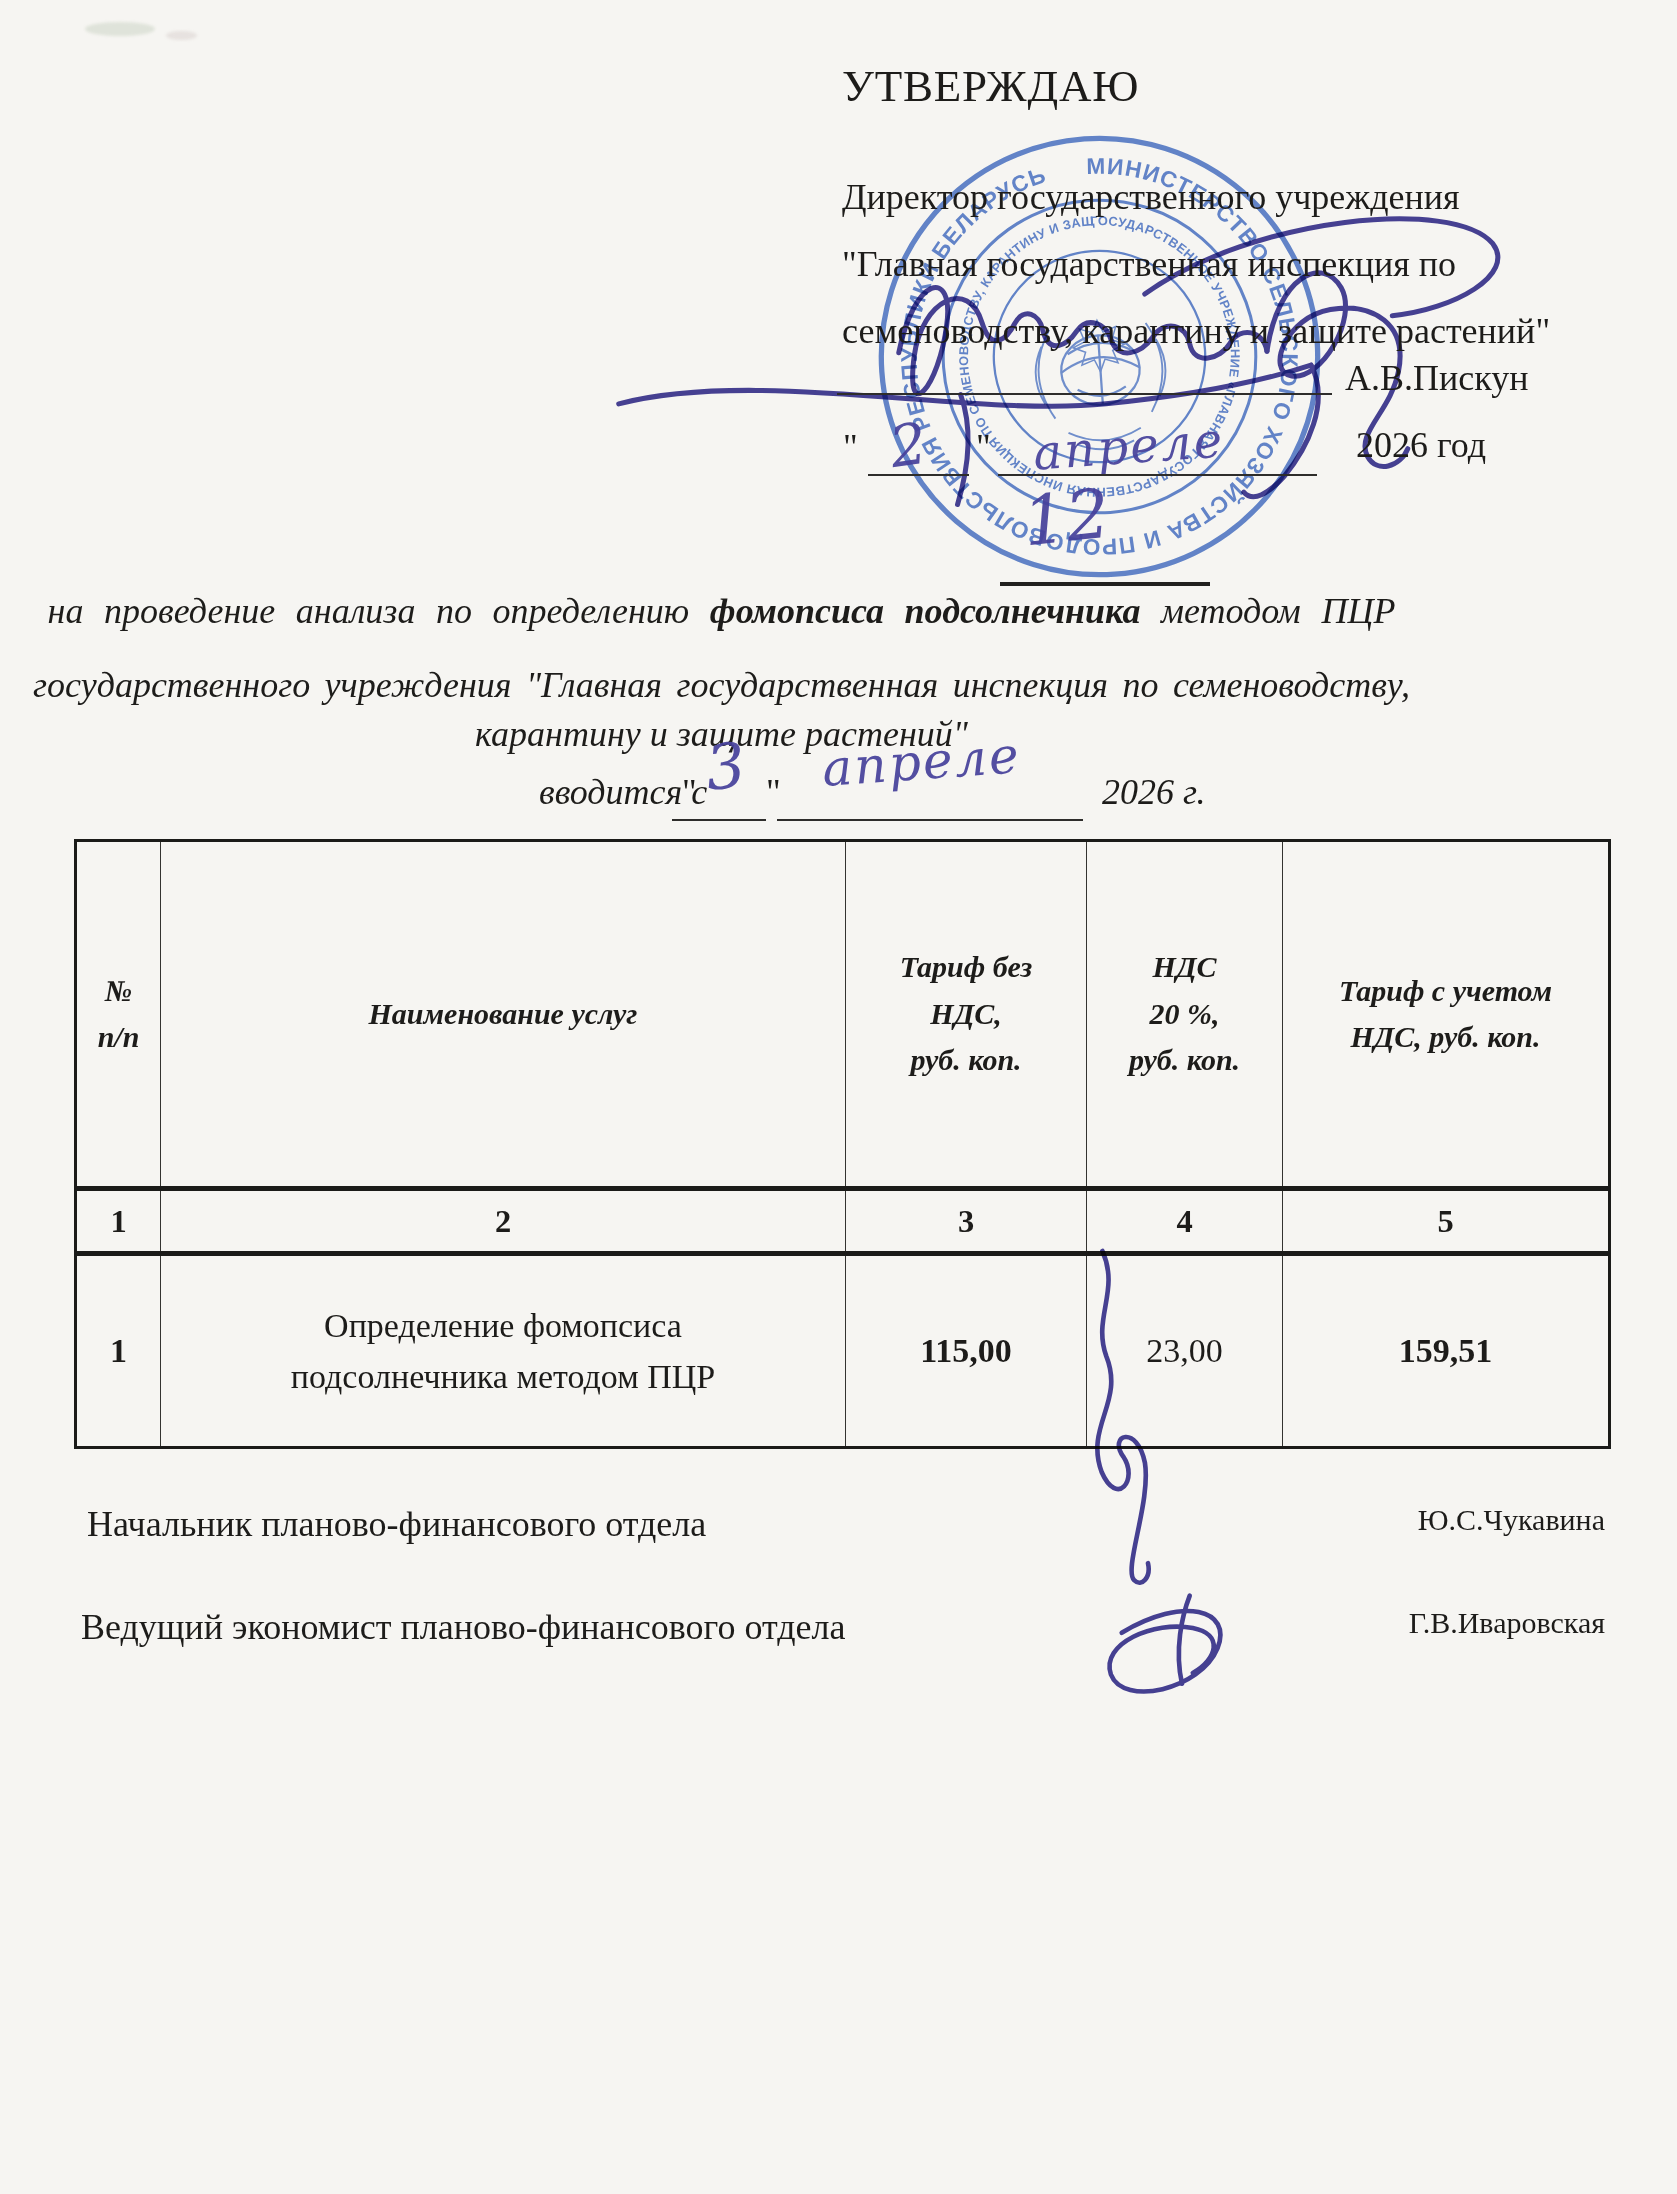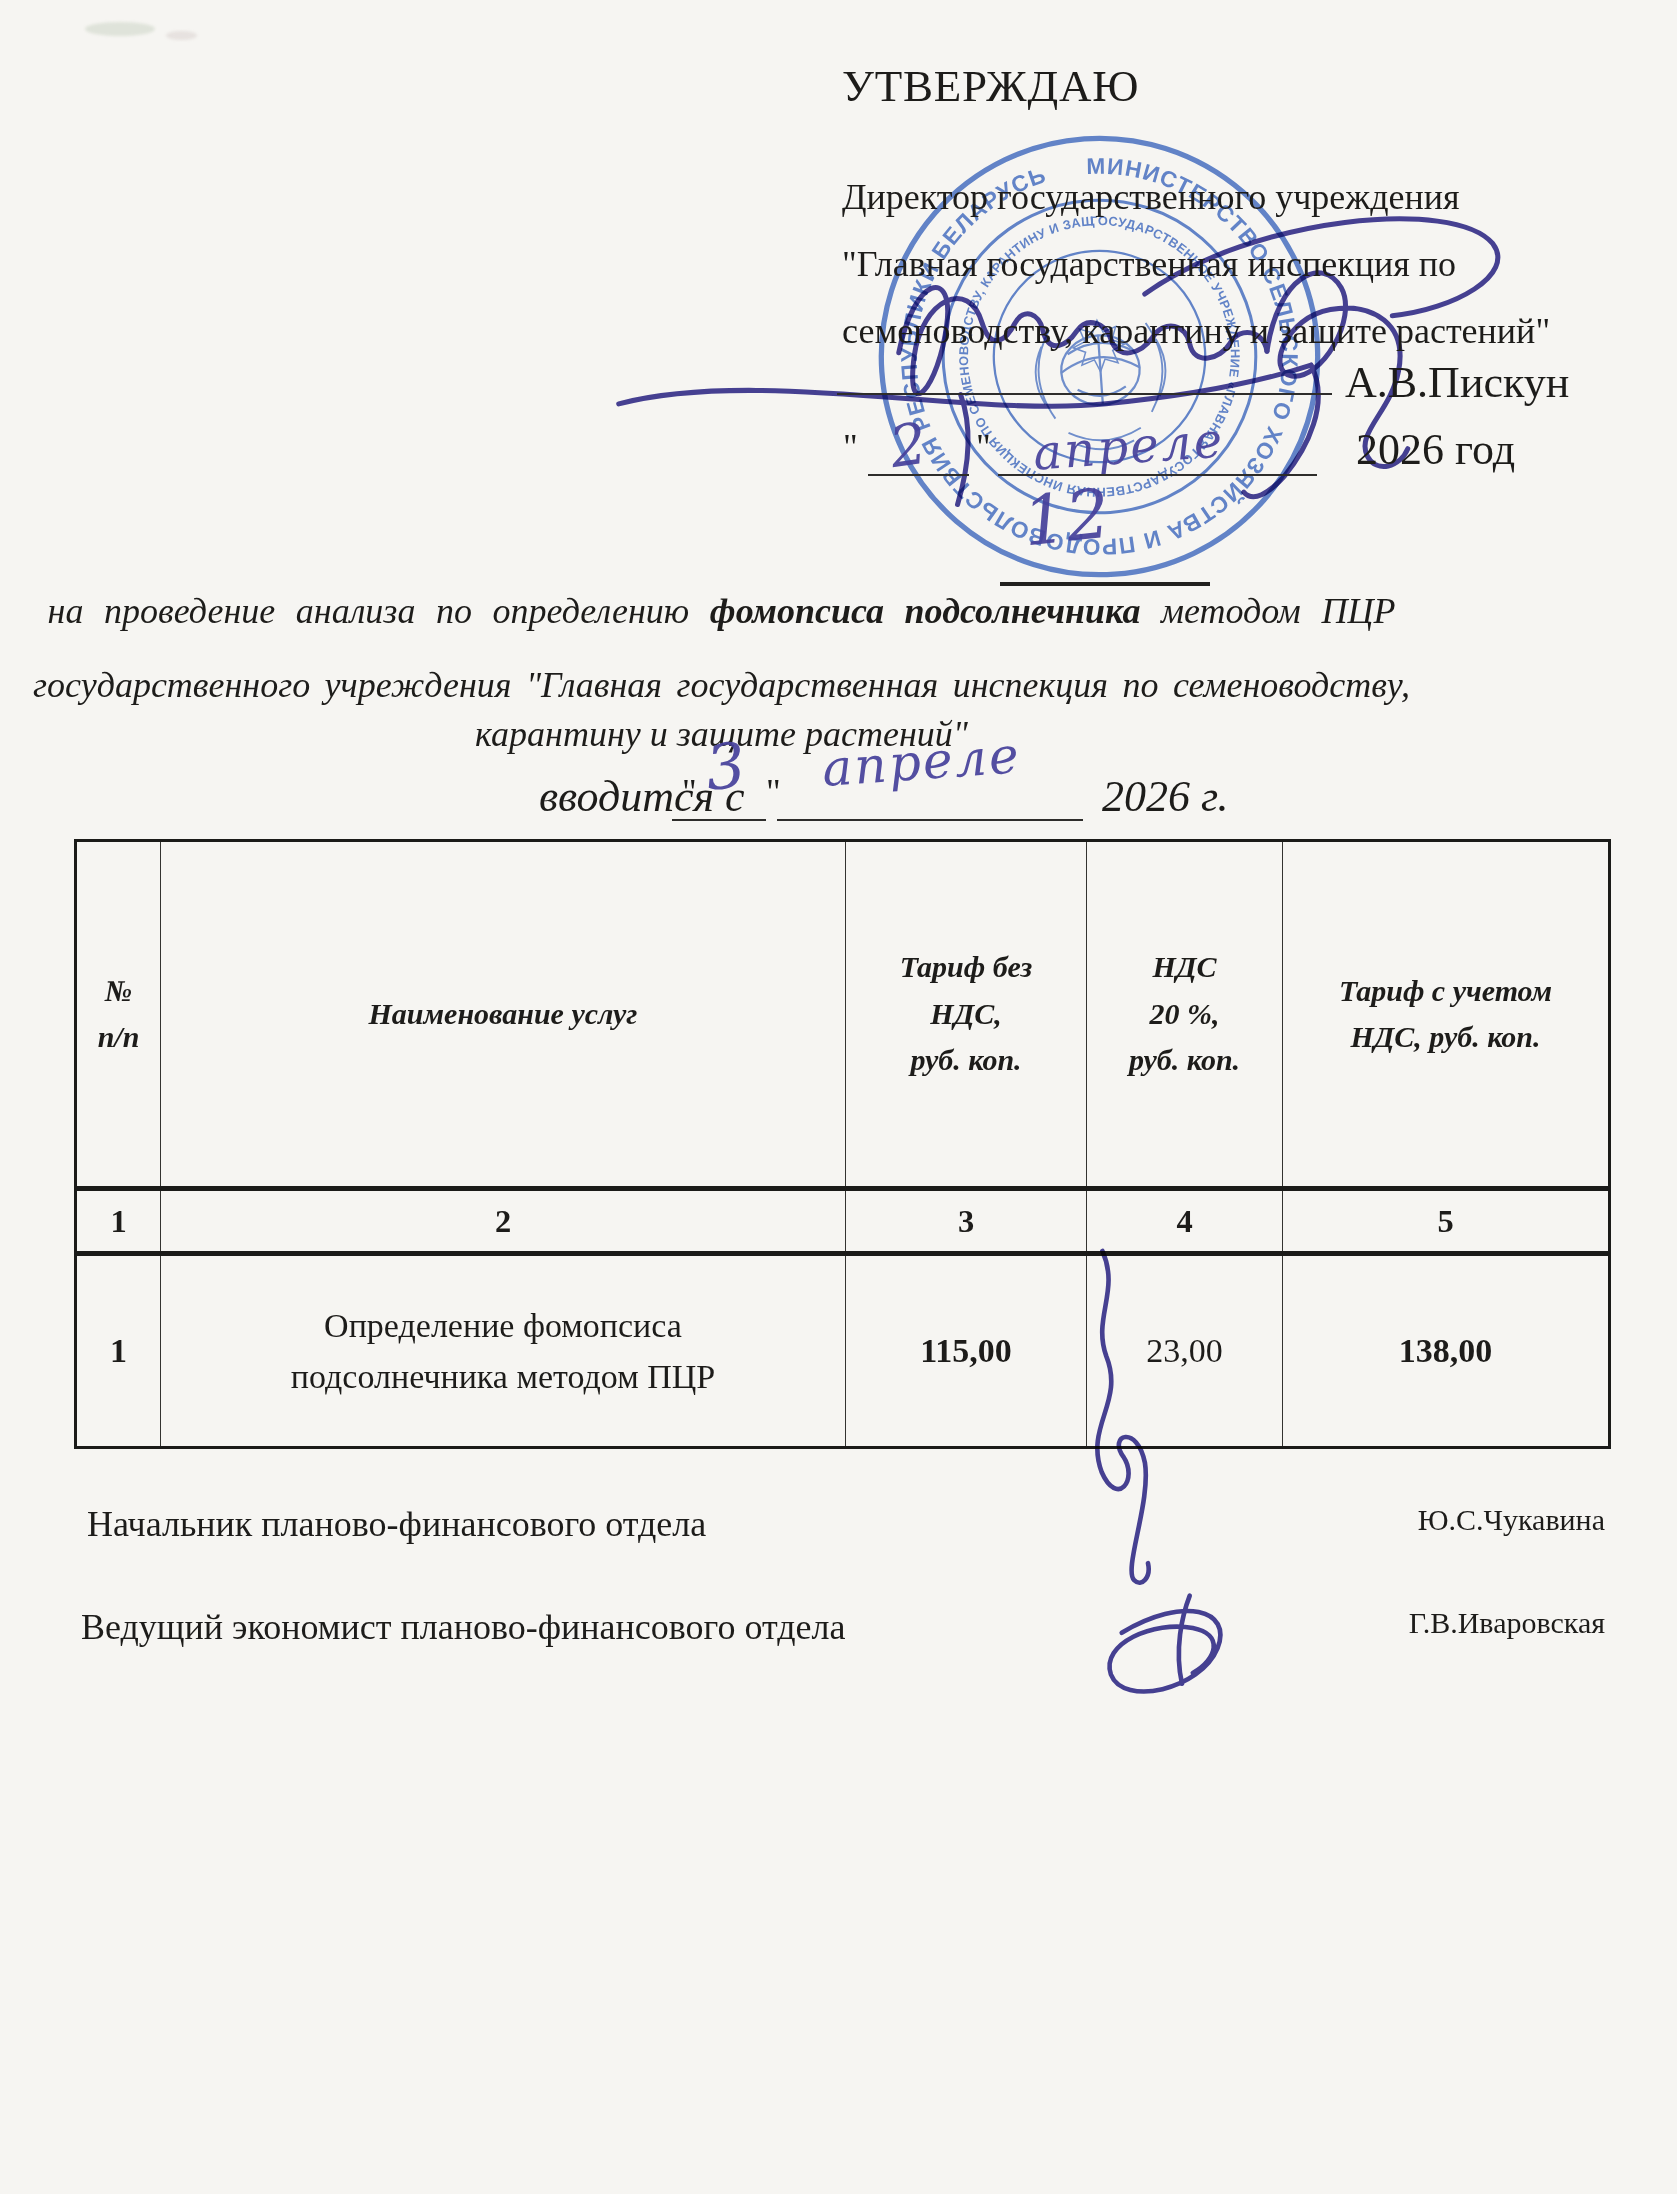--- a/index.html
+++ b/index.html
@@ -12,21 +12,21 @@
   .pre{white-space:pre-line;}
   
   .approve-header{left:842px;top:60px;font-size:45px;letter-spacing:0.8px;}
   .approve-org{left:842px;top:164px;width:797px;font-size:36px;line-height:67px;}
   
   .rule{border-bottom:2.3px solid #2e2d2b;height:0;}
   .rule-thick{background:#22211f;height:3.9px;}
   
   .hand{font-family:"DejaVu Serif", serif;font-style:italic;color:#46409b;opacity:.92;}
   .quote{font-size:36px;color:#1d1c1a;}
-  .serif47{font-size:44px;}
+  .serif47{font-size:36px;}
   .it{font-style:italic;}
   
   .doc-title{font-size:42px;font-weight:bold;font-style:italic;letter-spacing:0.8px;}
   .center-line{left:0;width:1443px;text-align:center;font-size:36px;font-style:italic;}
   .ws1{word-spacing:11.6px;}
   .ws2{word-spacing:5.4px;}
   
   table.price{
     position:absolute;left:74px;top:839px;width:1533px;
     border-collapse:collapse;table-layout:fixed;
@@ -161,21 +161,21 @@
       <td>3</td>
       <td>4</td>
       <td>5</td>
     </tr>
     <tr class="data">
       <td class="bold">1</td>
       <td class="cell-name pre">Определение фомопсиса
 подсолнечника методом ПЦР</td>
       <td class="bold">115,00</td>
       <td>23,00</td>
-      <td class="bold">138,00</td>
+      <td class="bold">159,51</td>
     </tr>
   </tbody>
     </table>
 
   <svg class="abs sig" style="left:1029px;top:1246px;" width="255" height="503" viewBox="0 0 330 650">
     <g fill="none" stroke="#3e3894" stroke-width="6" stroke-linecap="round" opacity=".95">
       <path d="M95,6 C118,58 82,92 100,142 C124,202 72,232 94,292 C114,338 142,302 122,272 C102,244 140,230 150,280 C158,330 122,418 136,432 C146,442 158,428 154,410"></path>
       <path d="M208,452 C198,478 188,522 198,566"></path>
       <path d="M120,500 C200,452 264,470 244,520 C222,574 122,596 106,554 C92,514 162,484 212,494 C252,502 244,534 212,552"></path>
     </g>

